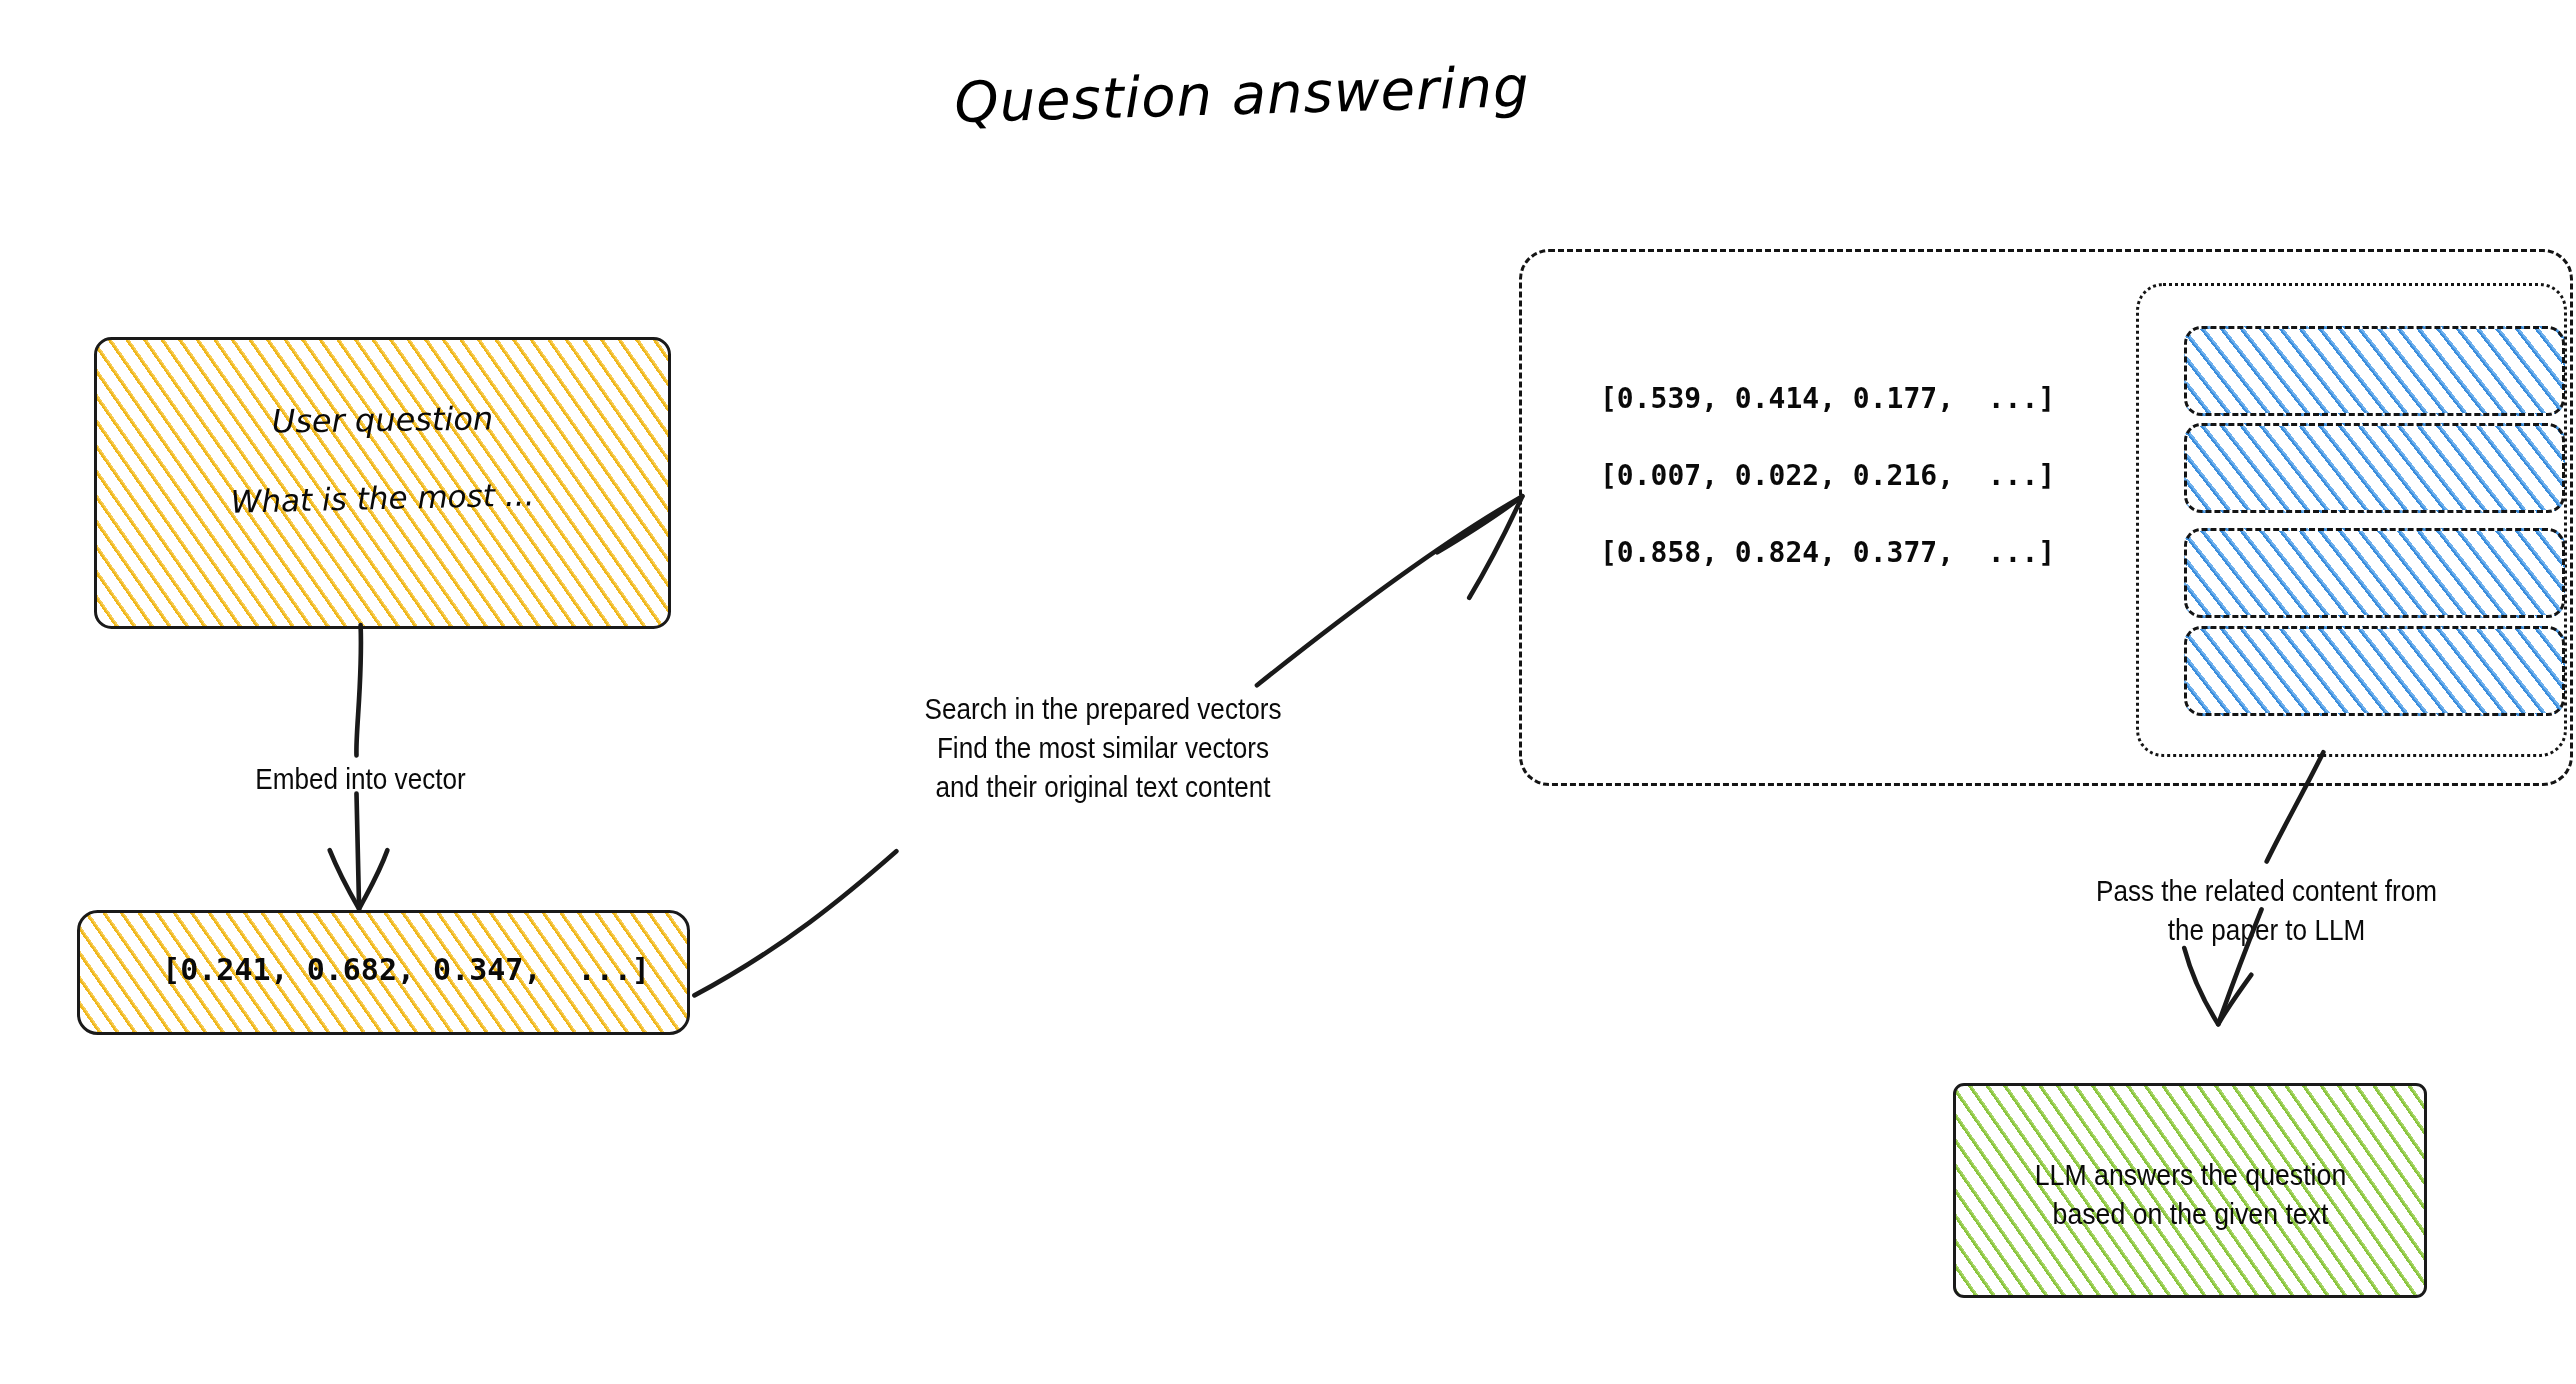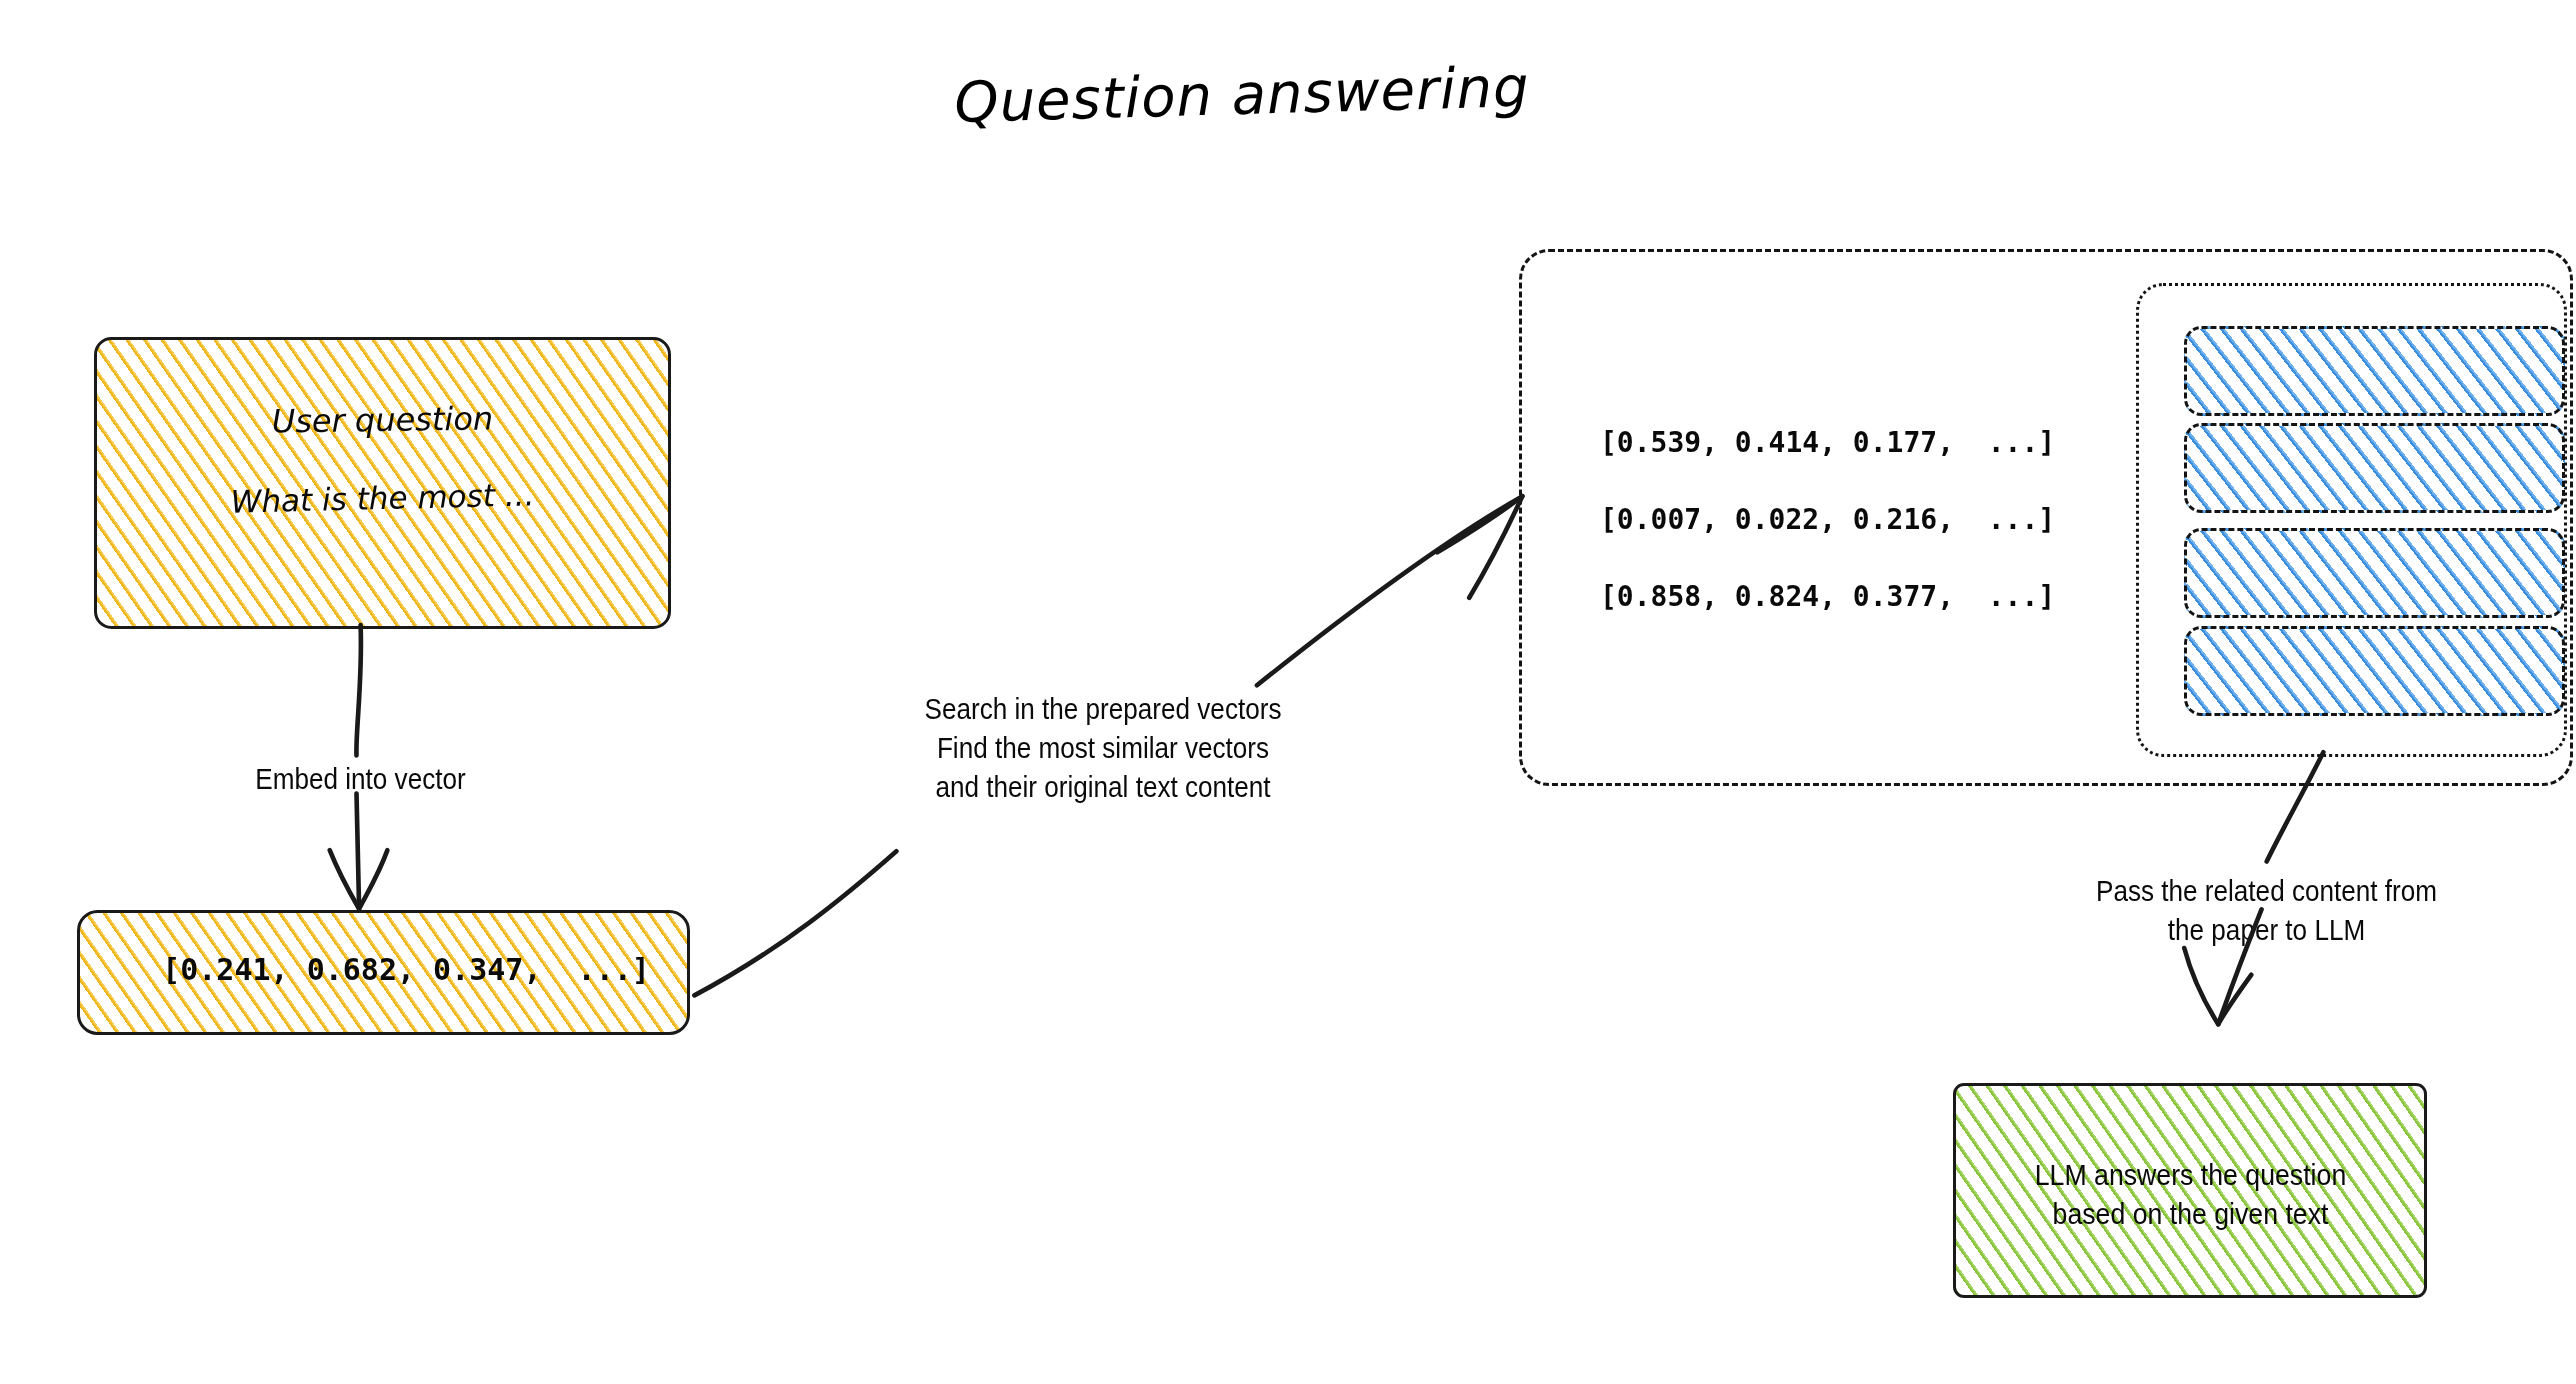--- a/index.html
+++ b/index.html
@@ -189,21 +189,20 @@
     width: 515px;
   }
   .stored-vector {
     font-family: "DejaVu Sans Mono", monospace;
     font-size: 28px;
     font-weight: 700;
     color: #0a0a0a;
     white-space: pre;
     margin-bottom: 49px;
     line-height: 1;
-    margin-top: 44px;
   }
 
   
   #arrow-layer {
     position: absolute;
     left: 0; top: 0;
     width: 2651px; height: 1385px;
     pointer-events: none;
   }
   #arrow-layer path, #arrow-layer line {

